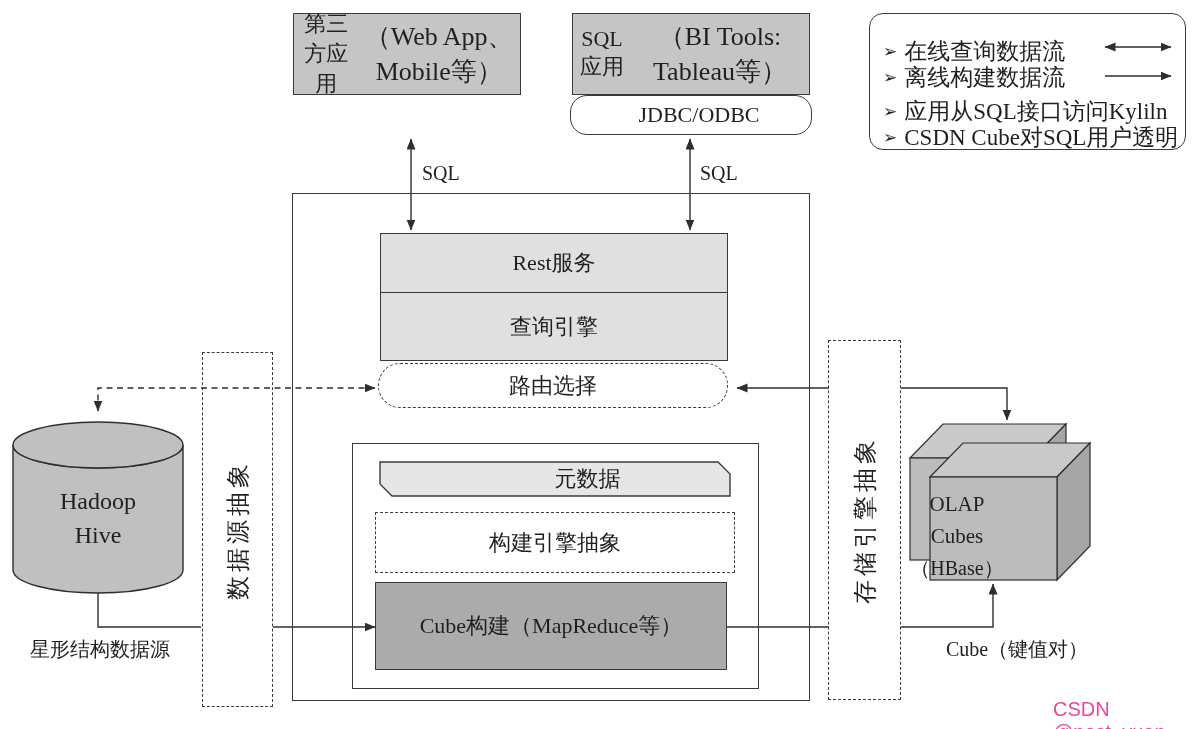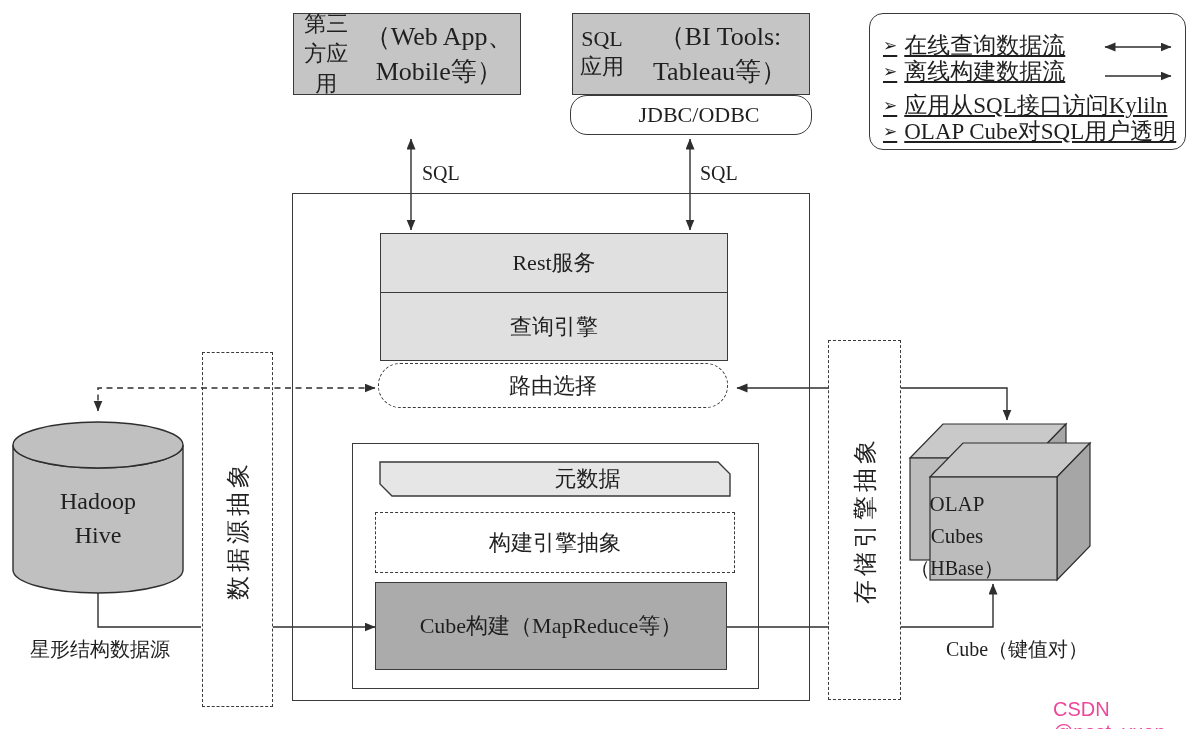--- a/index.html
+++ b/index.html
@@ -17,21 +17,21 @@
   .white{background:#ffffff;}
   .stadium{border-radius:17px;}
   .dashedbox{border:1.6px dashed #3a3a3a;background:transparent;}
   .t22{font-size:22px;}
   .t20{font-size:26px;}
   .t23{font-size:20px;}
   .vlabel{position:absolute;left:50%;top:50%;transform:translate(-50%,-50%) rotate(-90deg);
           white-space:nowrap;font-size:24px;letter-spacing:4px;}
   #legend{position:absolute;left:869px;top:13px;width:317px;height:137px;
           border:1.5px solid #3a3a3a;border-radius:14px;box-sizing:border-box;background:#fff;}
-  .legrow{position:absolute;left:13px;white-space:nowrap;font-size:23px;line-height:26px;text-decoration:underline;}
+  .legrow{position:absolute;left:13px;white-space:nowrap;font-size:23px;line-height:38px;}
   .legrow .bullet{font-size:17px;margin-right:7px;vertical-align:2px;}
   .legarrow{position:absolute;right:10px;}
   #watermark{position:absolute;left:1053px;top:698px;font-size:20px;
              font-family:"Liberation Sans","DejaVu Sans",sans-serif;color:#ec4899;}
   svg{display:block;}
 </style>
 </head>
 <body>
 
 <div id="canvas">
@@ -91,21 +91,21 @@
     <div class="legrow" style="top:19px;">
       <span class="bullet">➢</span><span>在线查询数据流</span>
     </div>
     <div class="legrow" style="top:45px;">
       <span class="bullet">➢</span><span>离线构建数据流</span>
     </div>
     <div class="legrow" style="top:79px;">
       <span class="bullet">➢</span><span>应用从SQL接口访问Kyliln</span>
     </div>
     <div class="legrow" style="top:105px;">
-      <span class="bullet">➢</span><span>OLAP Cube对SQL用户透明</span>
+      <span class="bullet">➢</span><span>CSDN Cube对SQL用户透明</span>
     </div>
     <svg class="legarrow" style="top:27px;" width="74" height="12" viewBox="0 0 74 12">
       <path d="M4,6 H70" stroke="#2e2e2e" stroke-width="1.6" fill="none" marker-start="url(#ah)" marker-end="url(#ah)"></path>
     </svg>
     <svg class="legarrow" style="top:56px;" width="74" height="12" viewBox="0 0 74 12">
       <path d="M4,6 H70" stroke="#2e2e2e" stroke-width="1.6" fill="none" marker-end="url(#ah)"></path>
     </svg>
   </div>
 
   <div class="abs t23" style="left:422px;top:162px;">SQL</div>

